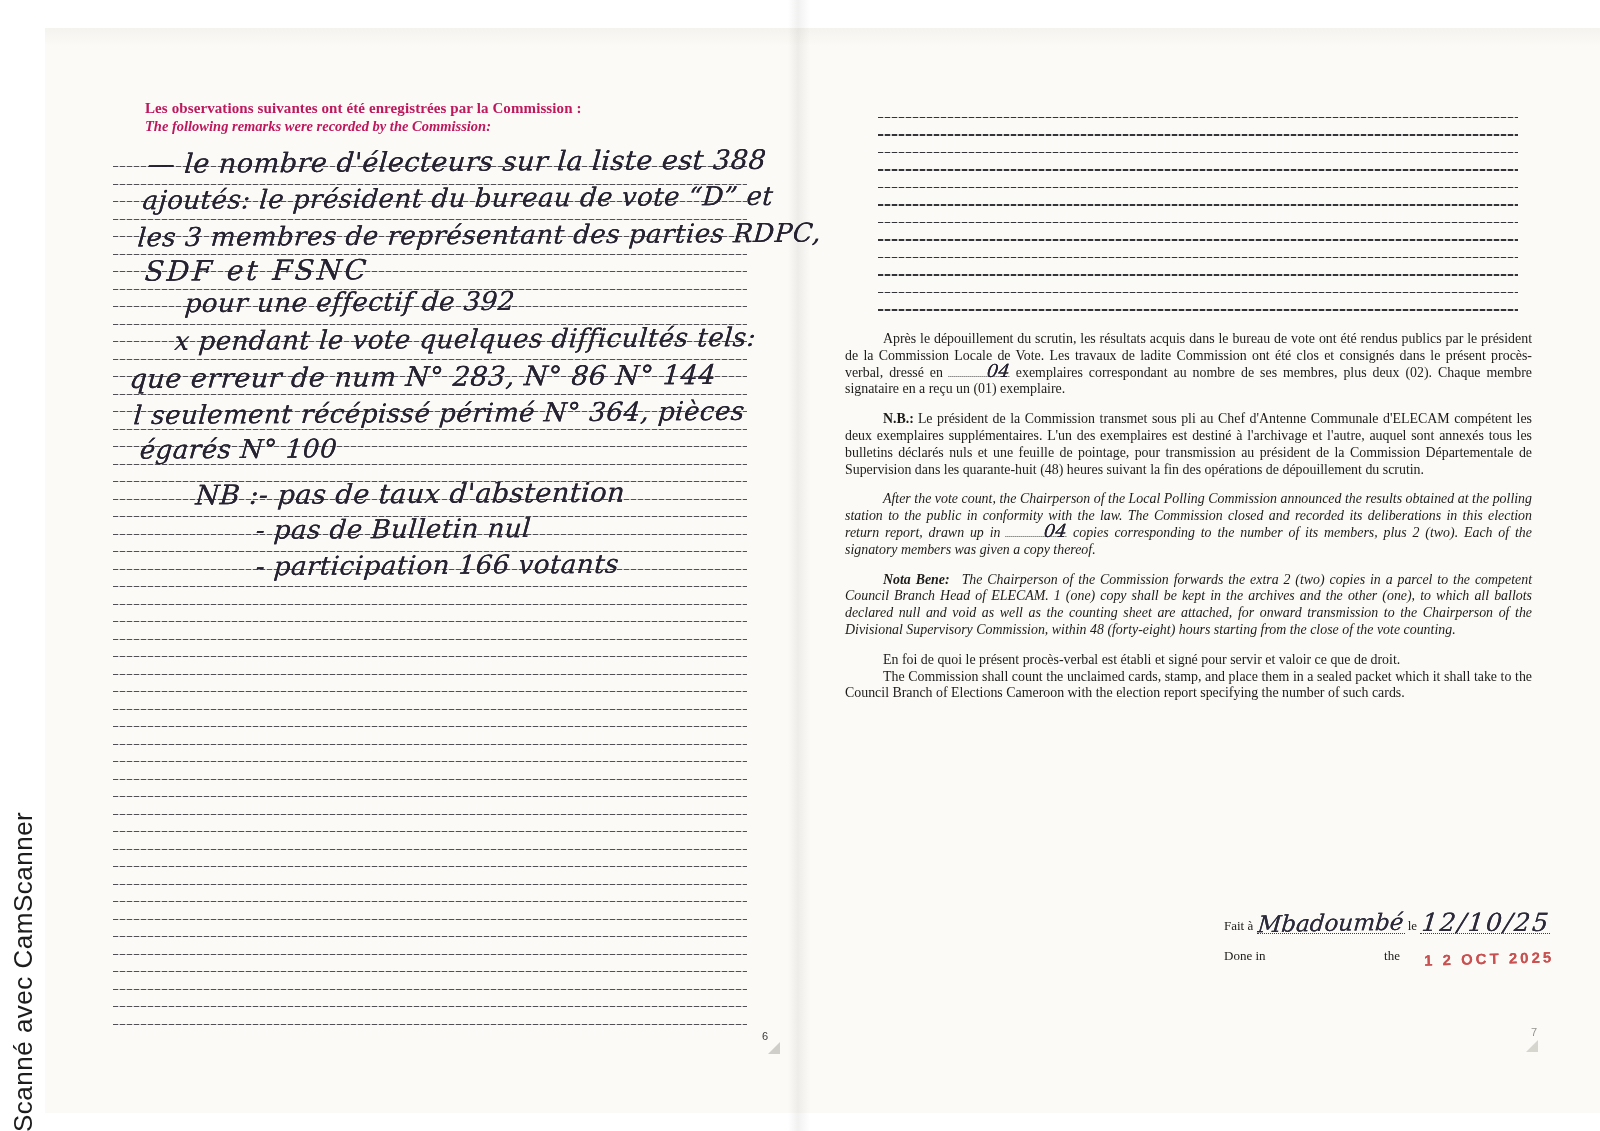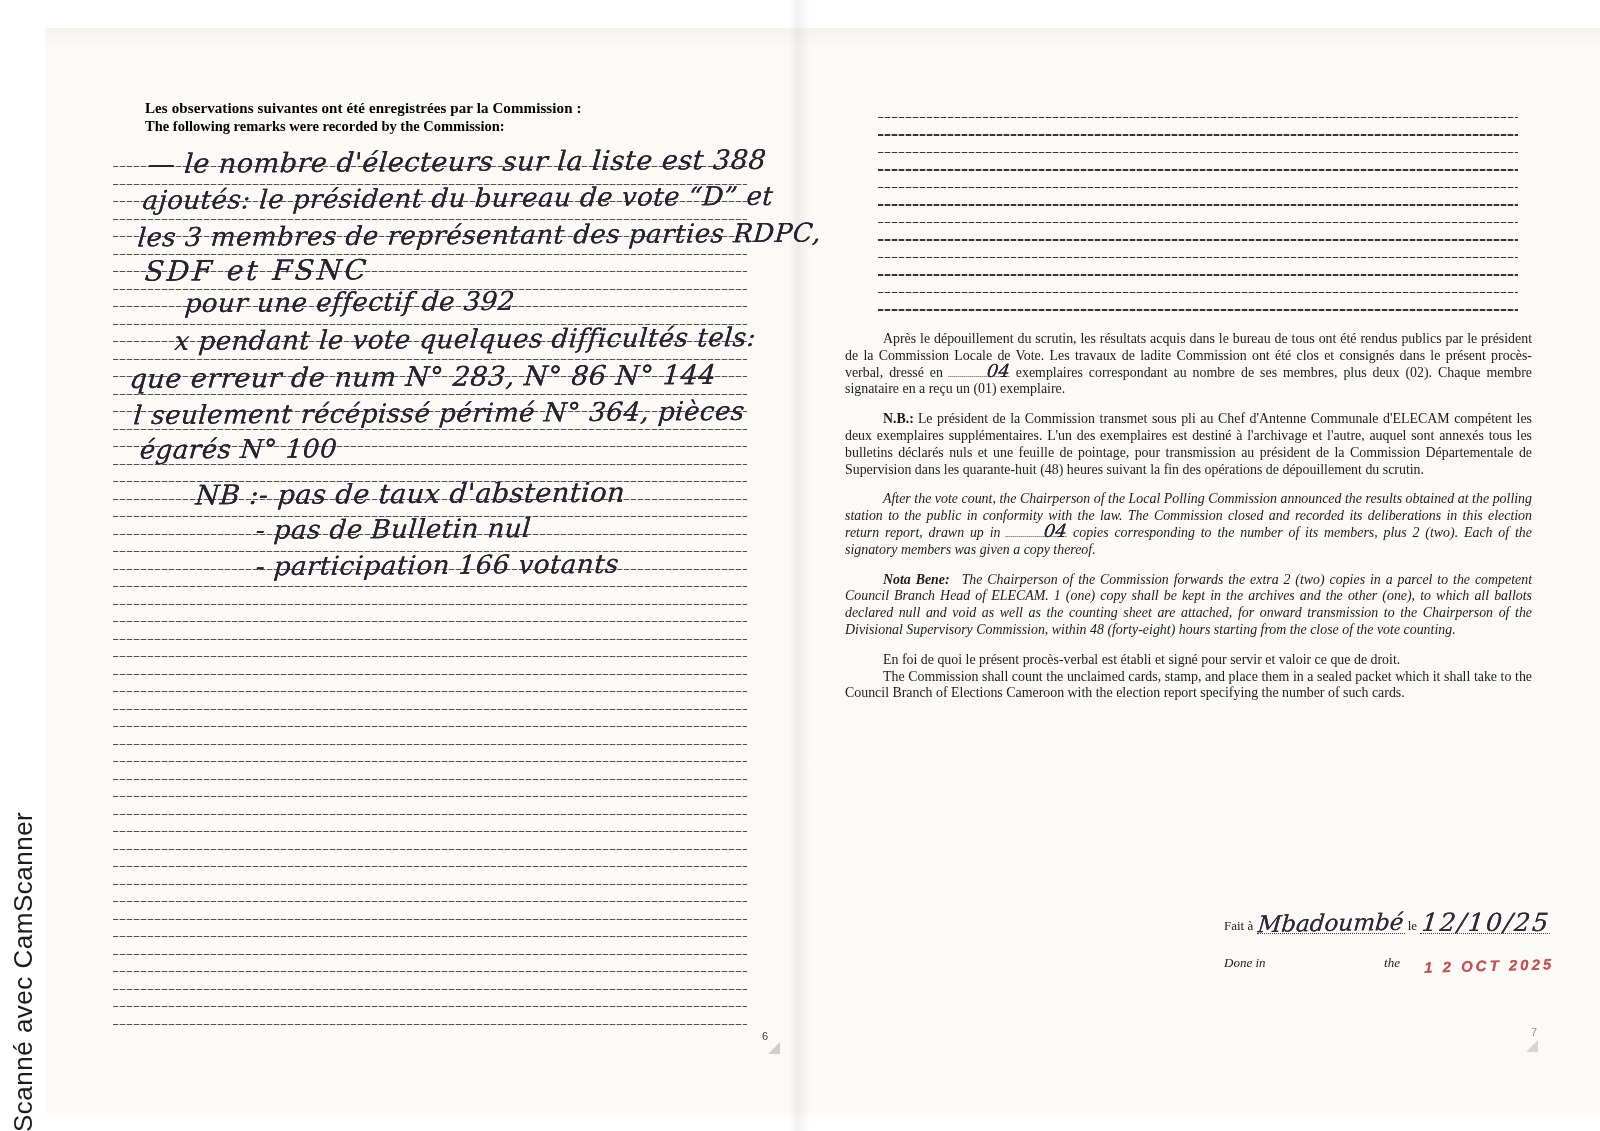--- a/index.html
+++ b/index.html
@@ -20,23 +20,23 @@
            to bottom, rgba(0,0,0,0) 0px, rgba(0,0,0,0) 16.1px,
            rgba(43,42,48,.82) 16.1px, rgba(43,42,48,.82) 17.5px);
          -webkit-mask-image:repeating-linear-gradient(90deg,#000 0 5px,rgba(0,0,0,.28) 5px 7px);
          mask-image:repeating-linear-gradient(90deg,#000 0 5px,rgba(0,0,0,.28) 5px 7px);}
   .rules-left{left:113px;top:150px;width:634px;height:891px;}
   .rules-right{left:878px;top:101px;width:640px;height:218px;
          background-image:repeating-linear-gradient(
            to bottom, rgba(0,0,0,0) 0px, rgba(0,0,0,0) 16px,
            rgba(30,30,36,.9) 16px, rgba(30,30,36,.9) 17.5px);}
   
-  .hdr{position:absolute;left:145px;top:100px;color:#000000;}
+  .hdr{position:absolute;left:145px;top:100px;color:#be185d;}
   .hdr .fr{font-weight:bold;font-size:15px;letter-spacing:.1px;}
-  .hdr .en{font-weight:bold;font-size:14.5px;margin-top:1px;}
+  .hdr .en{font-weight:bold;font-style:italic;font-size:14.5px;margin-top:1px;}
   
   .hw{position:absolute;font-family:"DejaVu Serif", serif;font-style:italic;
       color:#262231;font-size:26px;letter-spacing:.5px;white-space:nowrap;
       transform:skewX(-5deg) rotate(-.4deg);text-shadow:0 0 .4px #262231;}
   .hw-inline{display:inline-block;font-family:"DejaVu Serif", serif;font-style:italic;
       color:#262231;font-size:18px;min-width:36px;text-align:center;line-height:10px;
       border-bottom:1px dotted #4a4a4a;transform:skewX(-7deg);text-shadow:0 0 .4px #262231;}
   
   .col{position:absolute;left:845px;top:331px;width:687px;text-align:justify;
        color:#1d1b1a;font-size:13.9px;line-height:16.8px;}
@@ -47,21 +47,21 @@
   
   .fait{position:absolute;left:1224px;top:918px;width:360px;font-size:13px;color:#22201e;}
   .fait-row{position:relative;height:26px;white-space:nowrap;}
   .blank{display:inline-block;border-bottom:1px dotted #3c3c3c;height:15px;vertical-align:bottom;}
   .place-hw{position:absolute;left:34px;top:-8px;font-family:"DejaVu Serif", serif;
       font-style:italic;font-size:23px;color:#2c2a3a;transform:skewX(-6deg) rotate(-1deg);
       text-shadow:0 0 .5px #2c2a3a;white-space:nowrap;}
   .date-hw{position:absolute;left:198px;top:-10px;font-family:"DejaVu Serif", serif;
       font-style:italic;font-size:25px;color:#2c2a3a;transform:skewX(-6deg);
       text-shadow:0 0 .5px #2c2a3a;white-space:nowrap;letter-spacing:2px;}
-  .done-row{margin-top:11px;font-style:italic;}
+  .done-row{margin-top:4px;}
   .the-gap{display:inline-block;width:112px;}
   .stamp{position:absolute;left:200px;top:2px;color:#c23b3b;opacity:.88;
       font-family:"Liberation Sans", sans-serif;font-weight:bold;font-size:15px;
       letter-spacing:3px;transform:rotate(-1.5deg);white-space:nowrap;
       text-shadow:0 0 .6px #c23b3b;}
   
   .pgnum{position:absolute;font-size:11px;color:#3a3a3a;font-family:"Liberation Sans", sans-serif;}
   .pg-left{left:762px;top:1030px;}
   .pg-right{left:1531px;top:1026px;opacity:.55;}
   .curl{position:absolute;width:0;height:0;border-style:solid;opacity:.45;}
@@ -102,21 +102,21 @@
     </div>
 
     <div class="pgnum pg-left">6</div>
     <div class="curl curl-left"></div>
   </div>
 
   <div>
     <div class="rules rules-right"></div>
 
     <div class="col">
-      <p><span>Après le dépouillement du scrutin, les résultats acquis dans le bureau de tous ont été rendus publics par le président de la Commission Locale de Vote. Les travaux de ladite Commission ont été clos et consignés dans le présent procès-verbal, dressé en</span>
+      <p><span>Après le dépouillement du scrutin, les résultats acquis dans le bureau de vote ont été rendus publics par le président de la Commission Locale de Vote. Les travaux de ladite Commission ont été clos et consignés dans le présent procès-verbal, dressé en</span>
         <span class="hw-inline">04</span>
         <span>exemplaires correspondant au nombre de ses membres, plus deux (02). Chaque membre signataire en a reçu un (01) exemplaire.</span></p>
 
       <p><span class="b">N.B.:</span><span>Le président de la Commission transmet sous pli au Chef d'Antenne Communale d'ELECAM compétent les deux exemplaires supplémentaires. L'un des exemplaires est destiné à l'archivage et l'autre, auquel sont annexés tous les bulletins déclarés nuls et une feuille de pointage, pour transmission au président de la Commission Départementale de Supervision dans les quarante-huit (48) heures suivant la fin des opérations de dépouillement du scrutin.</span></p>
 
       <p class="it"><span>After the vote count, the Chairperson of the Local Polling Commission announced the results obtained at the polling station to the public in conformity with the law. The Commission closed and recorded its deliberations in this election return report, drawn up in</span>
         <span class="hw-inline">04</span>
         <span>copies corresponding to the number of its members, plus 2 (two). Each of the signatory members was given a copy thereof.</span></p>
 
       <p class="it"><span class="bi">Nota Bene:</span><span>The Chairperson of the Commission forwards the extra 2 (two) copies in a parcel to the competent Council Branch Head of ELECAM. 1 (one) copy shall be kept in the archives and the other (one), to which all ballots declared null and void as well as the counting sheet are attached, for onward transmission to the Chairperson of the Divisional Supervisory Commission, within 48 (forty-eight) hours starting from the close of the vote counting.</span></p>

